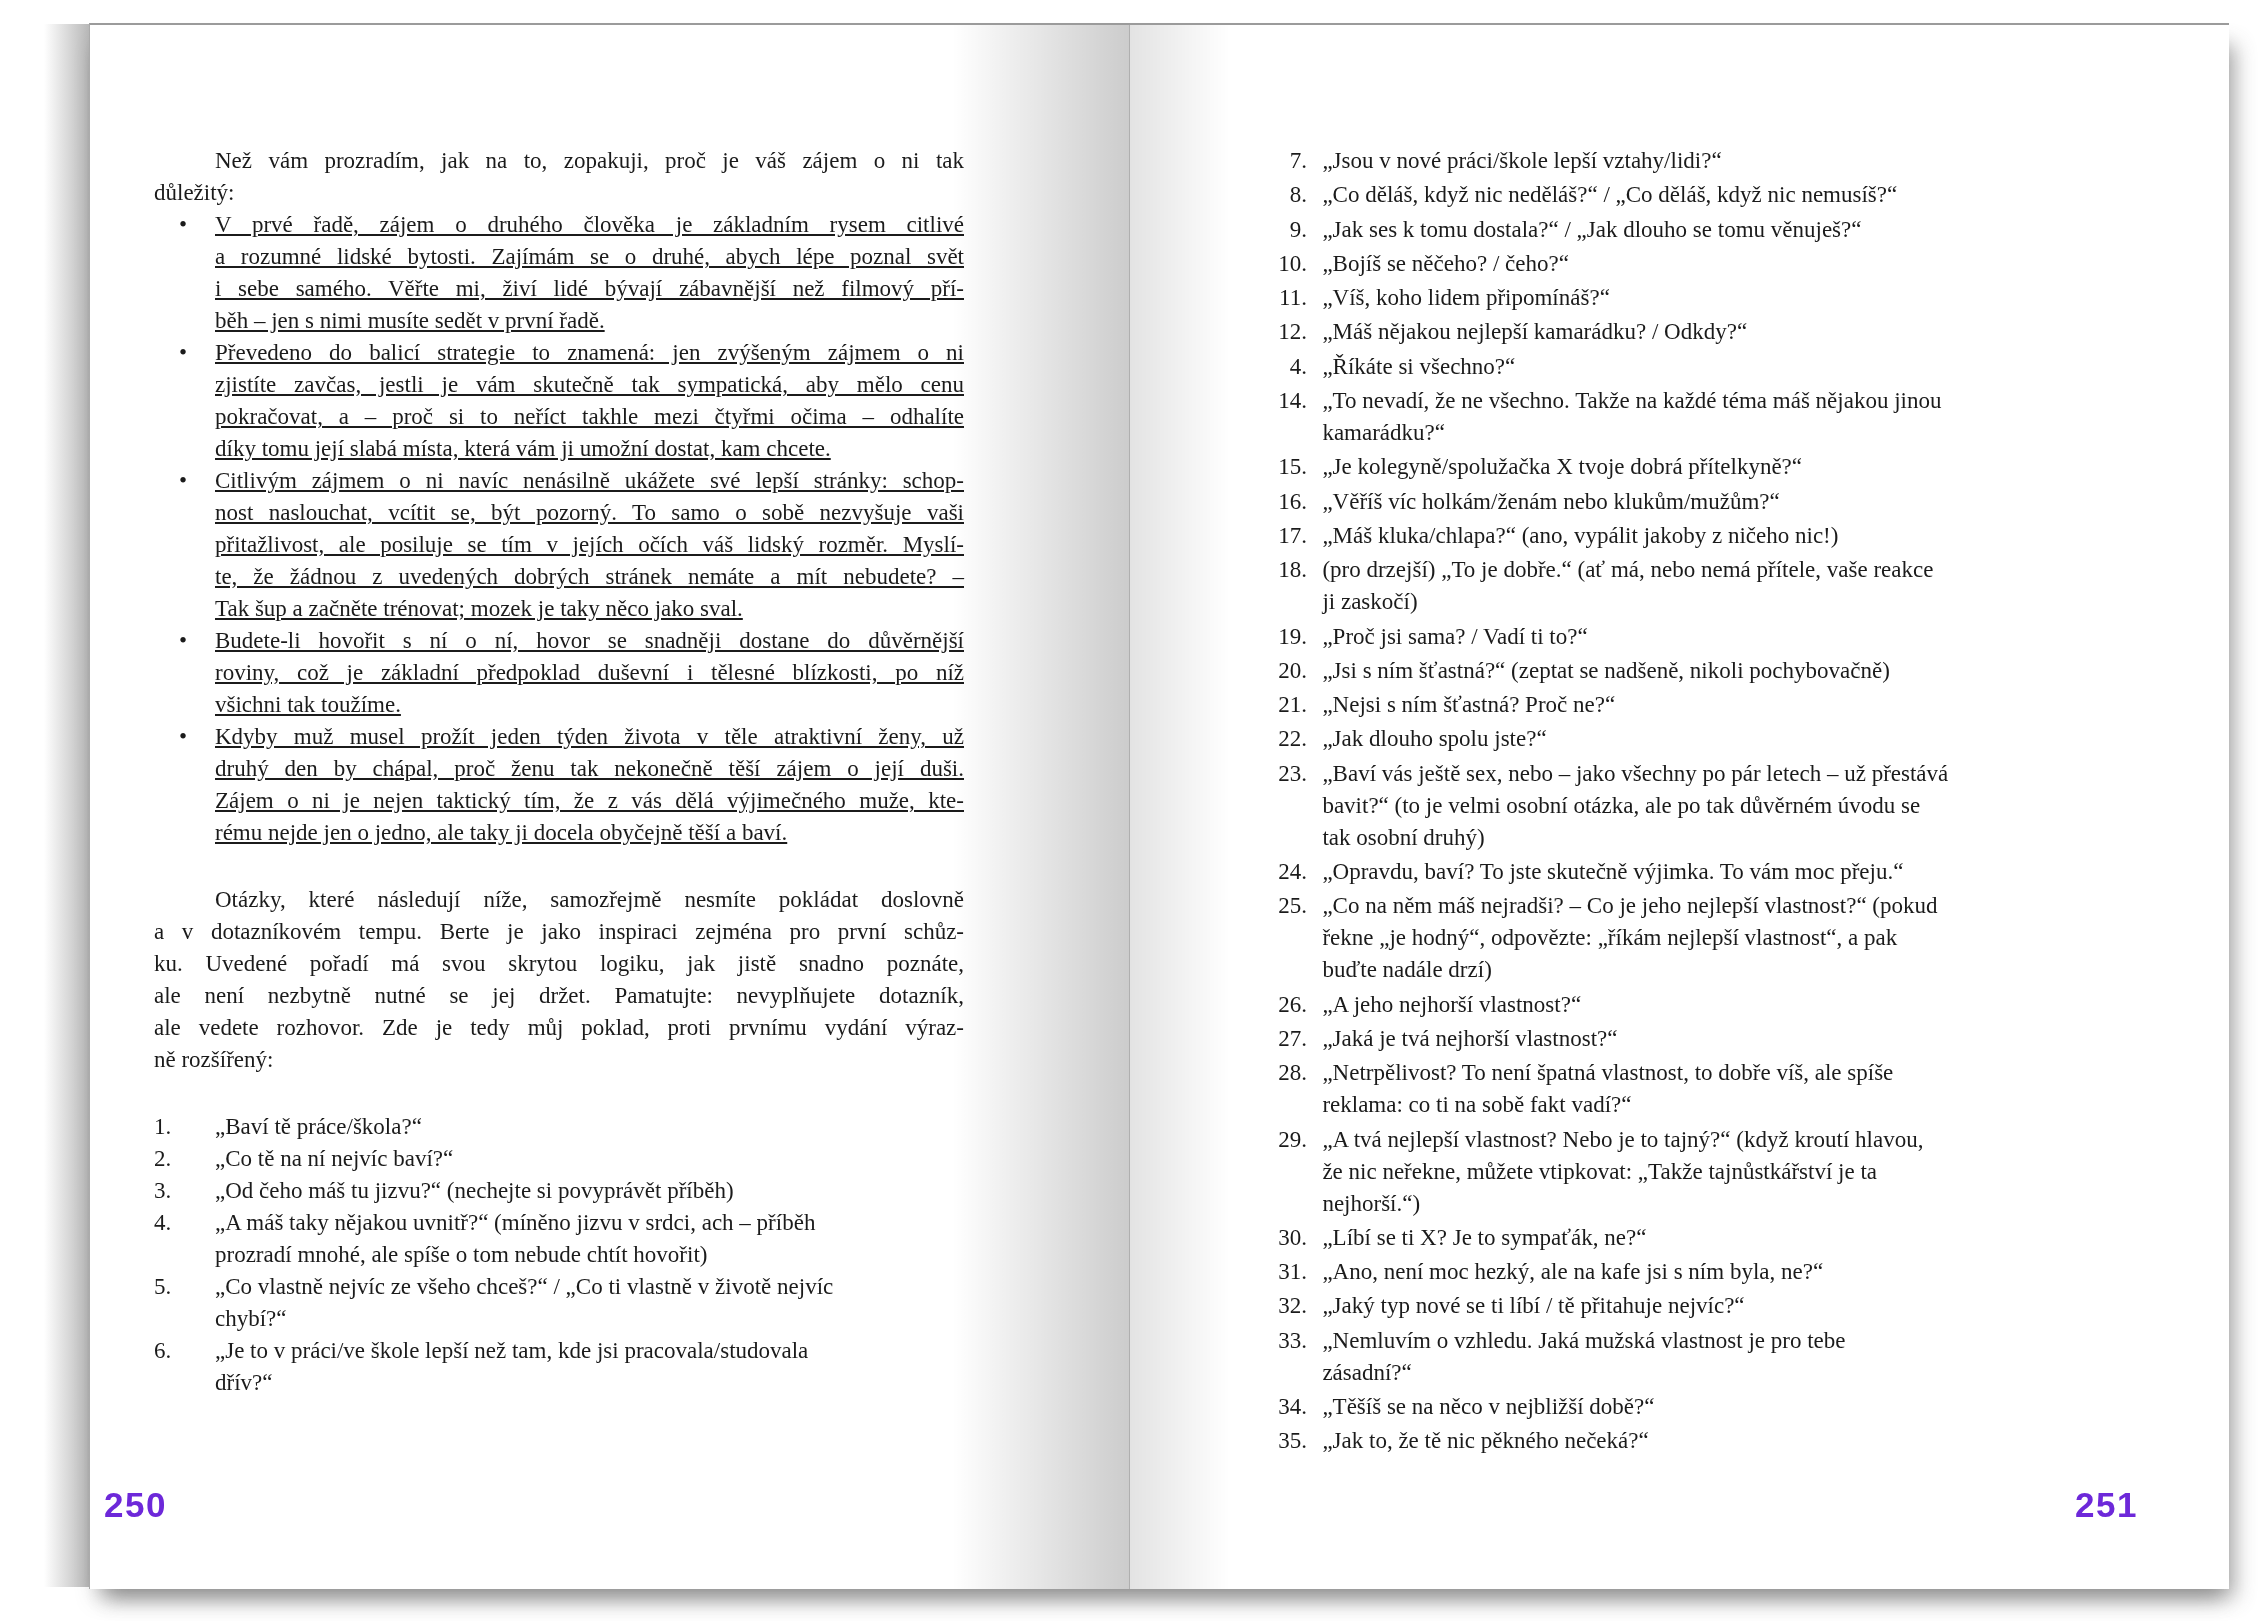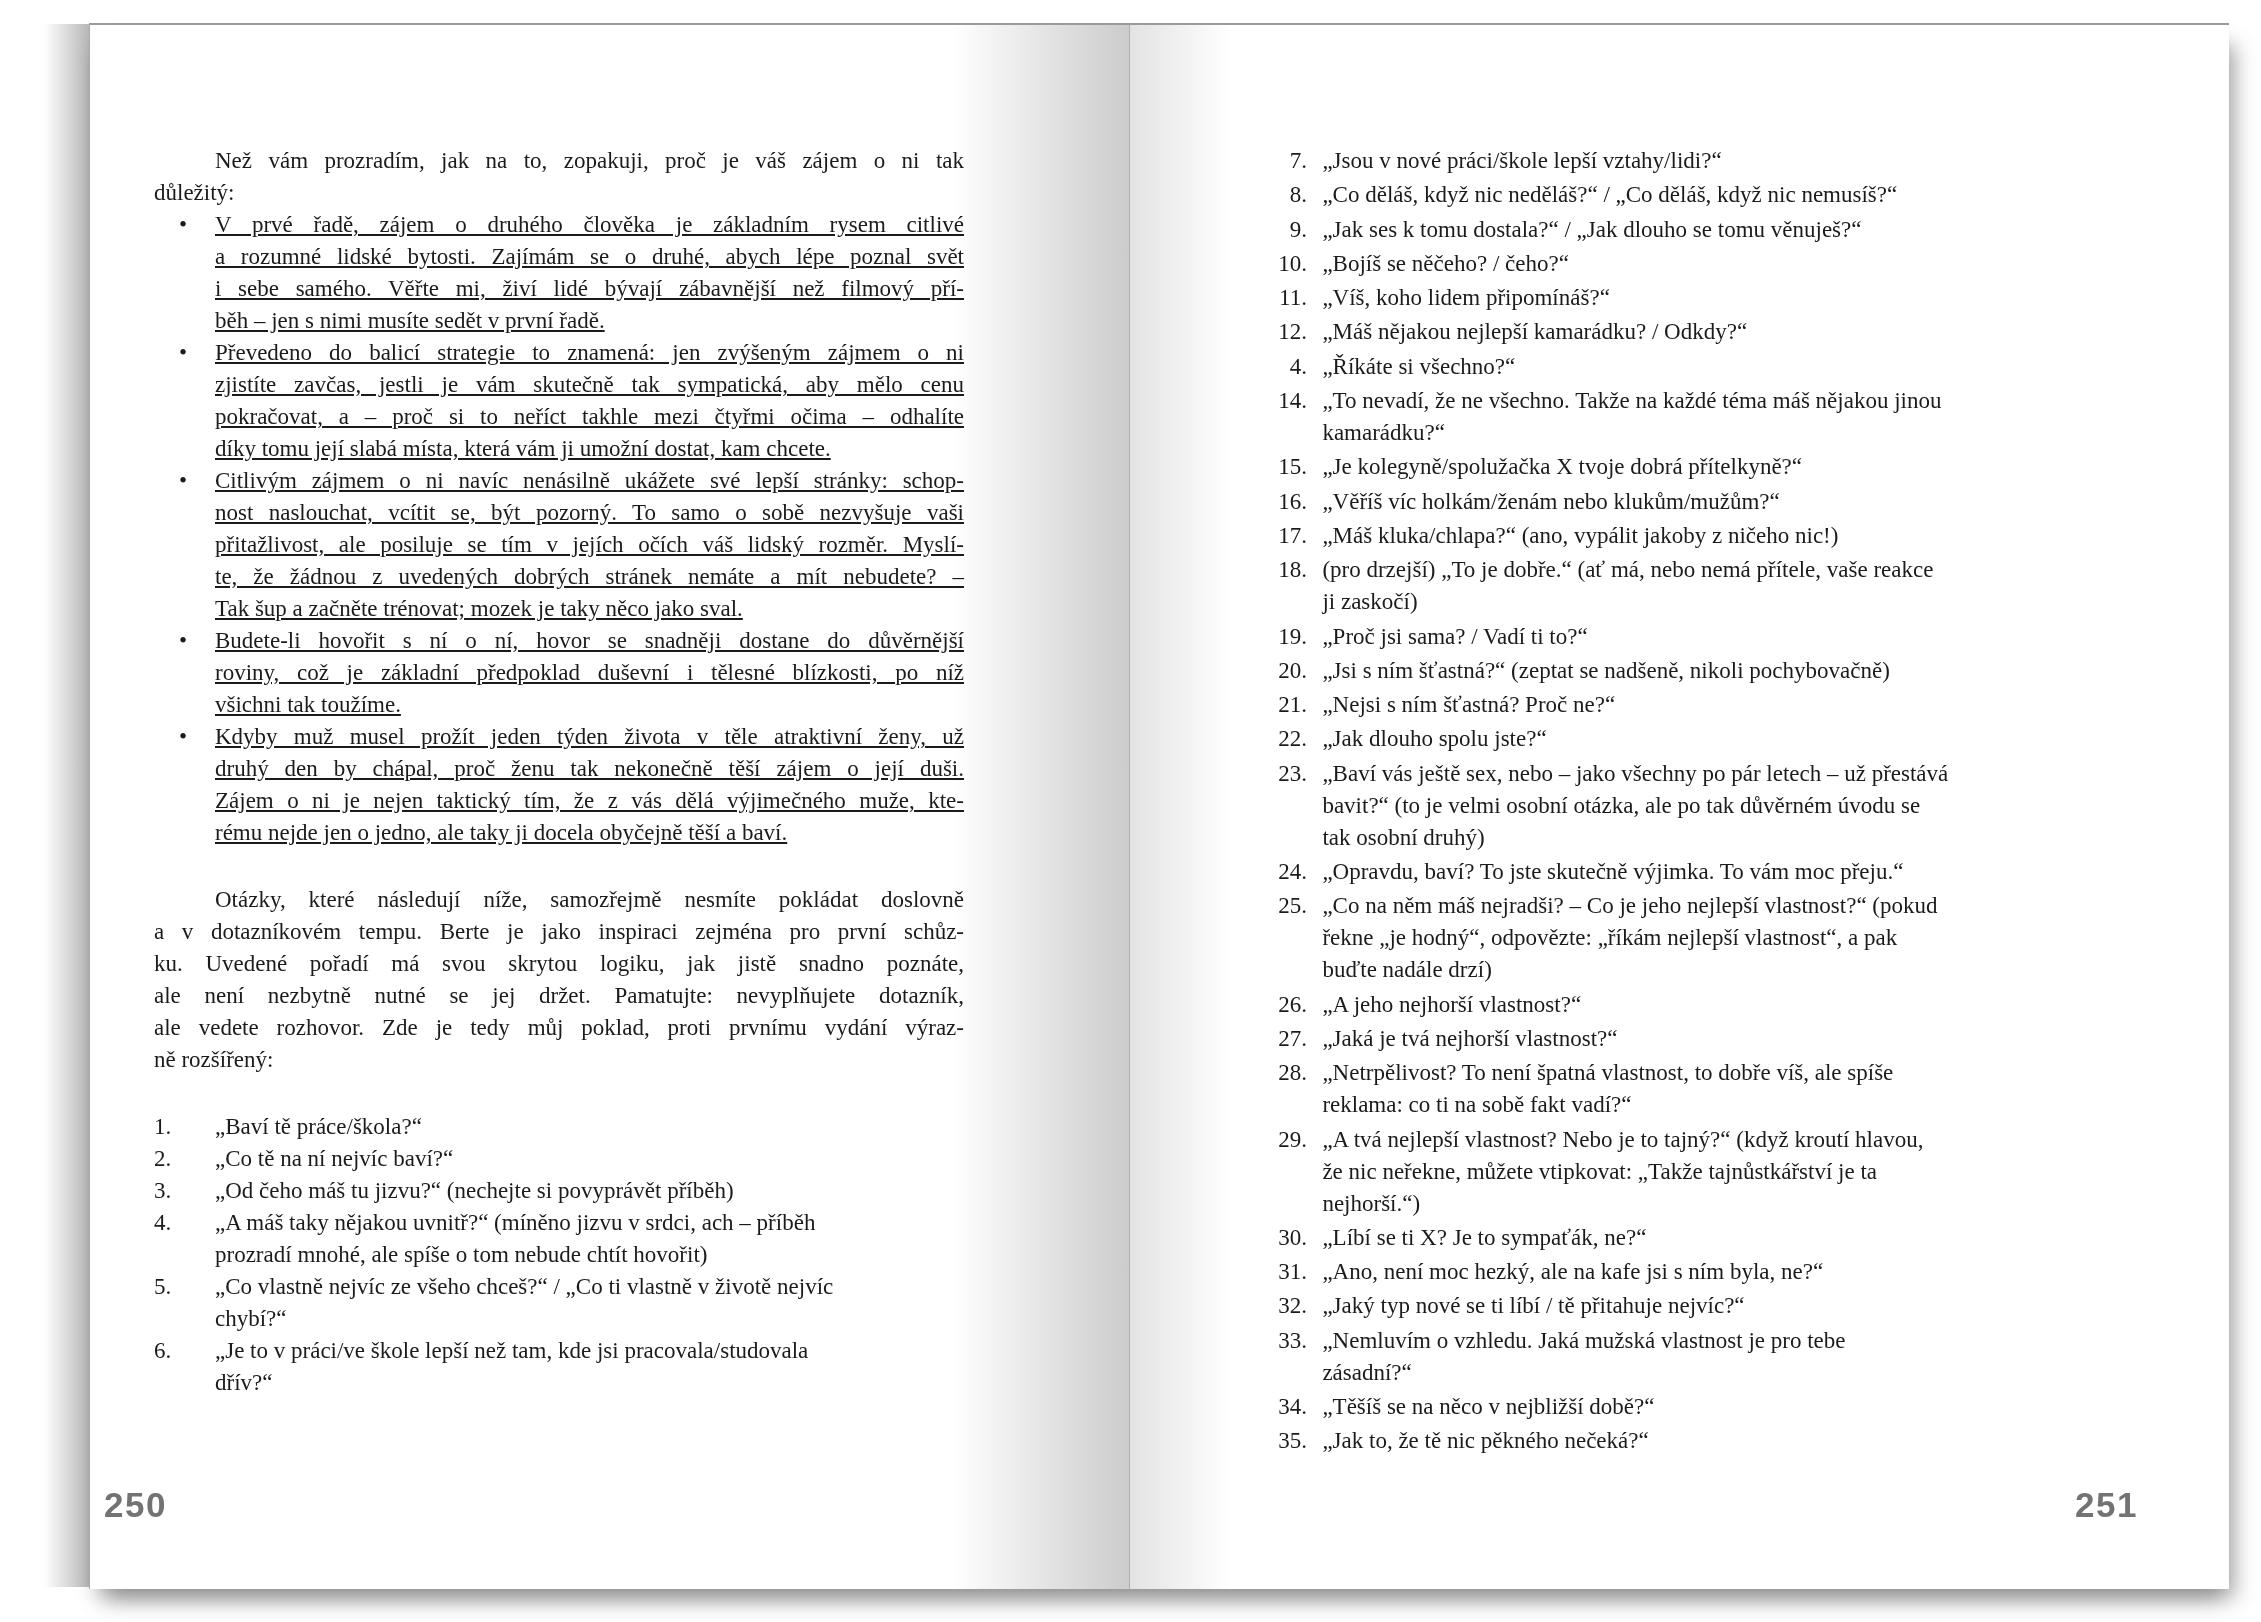--- a/index.html
+++ b/index.html
@@ -70,21 +70,21 @@
   
   .rrow { display: flex; margin-bottom: 2.3px; }
   .rnum { flex: 0 0 48px; text-align: right; margin-right: 15.4px; }
   .rtext { flex: 1; min-width: 0; }
   .pagenum {
     position: absolute;
     font-family: "Liberation Sans", "DejaVu Sans", sans-serif;
     font-weight: bold;
     font-size: 35px;
     letter-spacing: 1.5px;
-    color: #737373;
+    color: #6d28d9;
   }
   .pn-left  { left: 14px;  top: 1460px; }
   .pn-right { right: 91px; top: 1460px; }
 </style>
 </head>
 <body>
 
 <div class="canvas">
   <div class="stack-edge"></div>
   <div class="spread">

